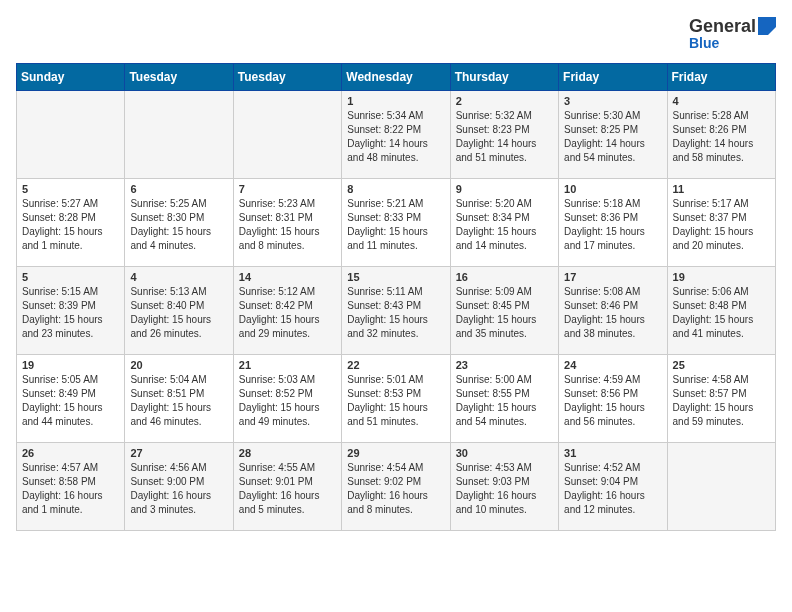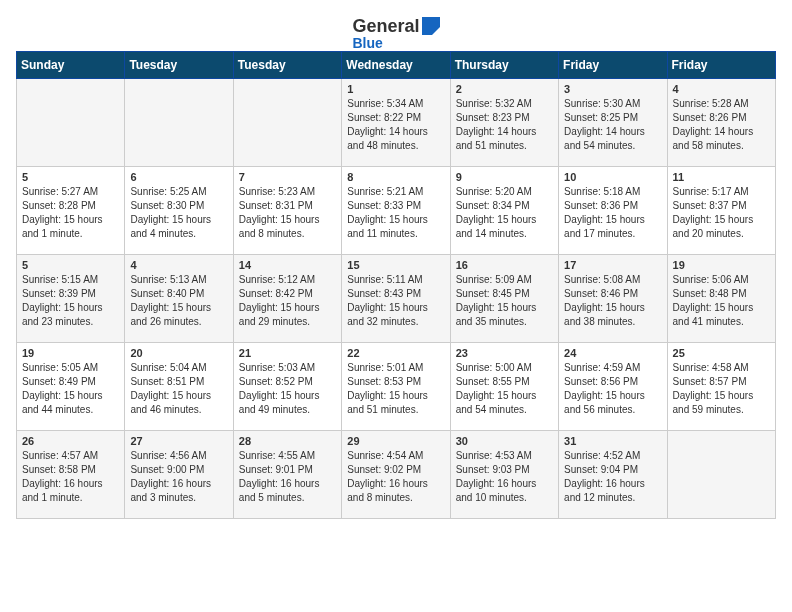--- a/index.html
+++ b/index.html
@@ -5,23 +5,23 @@
     * { box-sizing: border-box; margin: 0; padding: 0; }
     body {
       font-family: Arial, sans-serif;
       background: #fff;
       width: 792px;
       min-height: 612px;
       padding: 16px;
     }
     .header {
       display: flex;
-      justify-content: center;
+      justify-content: flex-end;
       align-items: flex-start;
-      margin-bottom: 0;
+      margin-bottom: 12px;
     }
     .logo {
       display: flex;
       flex-direction: column;
       align-items: flex-start;
     }
     .logo-row {
       display: flex;
       align-items: center;
     }
@@ -36,21 +36,21 @@
     .location-title {
       font-size: 16px;
       color: #444;
     }
     table {
       width: 100%;
       border-collapse: collapse;
       table-layout: fixed;
     }
     thead tr th {
-      background-color: #0c4a6e;
+      background-color: #0369a1;
       color: #fff;
       font-size: 12px;
       font-weight: bold;
       padding: 6px 4px;
       text-align: left;
       border: 1px solid #0d47a1;
     }
     tbody tr td {
       border: 1px solid #ccc;
       vertical-align: top;

